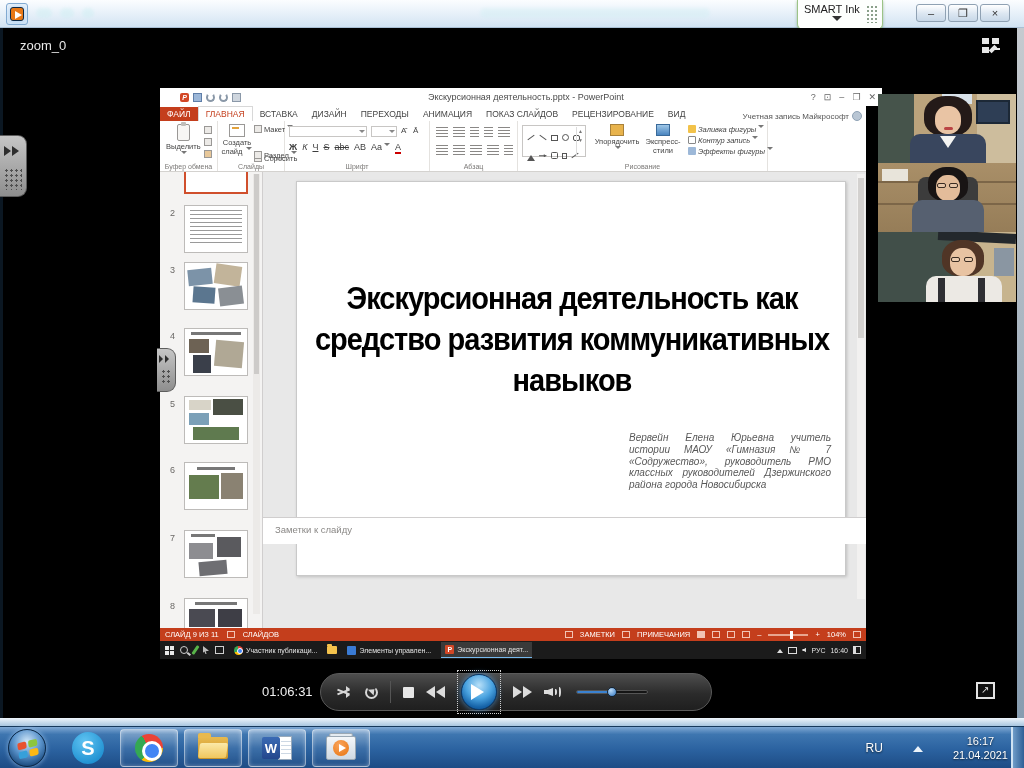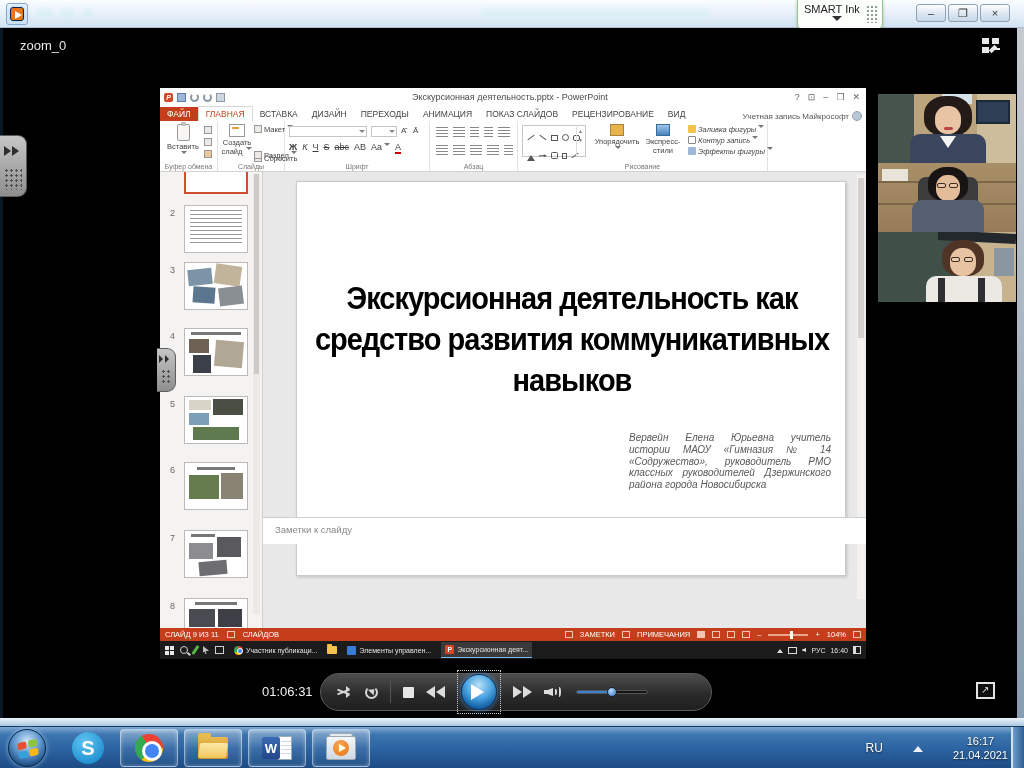--- a/index.html
+++ b/index.html
@@ -33,21 +33,21 @@
   .edgeR{position:absolute;left:1017px;top:0;width:7px;height:690px;background:linear-gradient(#e8eef4,#9fb8cf);opacity:.85;}
   .edgeL{position:absolute;left:0;top:0;width:3px;height:690px;background:#0b1722;}
 
   .smarttab{background:linear-gradient(#c6c6c6,#8e8e8e);border:1px solid #5d5d5d;border-left:none;border-radius:0 9px 9px 0;}
   .smarttab .arr{position:absolute;top:10px;width:0;height:0;border:5px solid transparent;border-left:7px solid #2e2e2e;}
   .smarttab .dots{position:absolute;left:4px;bottom:6px;right:4px;height:22px;
     background-image:radial-gradient(#4e4e4e 1px,transparent 1.2px);background-size:5px 5px;}
 
   
   .rec{position:absolute;left:160px;top:60px;width:706px;height:571px;background:#fff;box-shadow:0 0 12px rgba(0,0,0,.6);}
-  .ppt-titlebar{position:absolute;left:0;top:0;width:706px;height:18px;background:#fff;display:flex;align-items:center;}
+  .ppt-titlebar{position:absolute;left:16px;top:0;width:706px;height:18px;background:#fff;display:flex;align-items:center;}
   .qat{display:flex;gap:4px;align-items:center;padding-left:4px;}
   .qat i{display:block;width:9px;height:9px;}
   .ppt-logo{background:#D24726;border-radius:2px;color:#fff;font-size:7px;font-weight:bold;text-align:center;line-height:9px;}
   .q-save{background:#9cb7d8;border:1px solid #5f7ea8;}
   .q-undo,.q-redo{border:2px solid #8a98a8;border-top-color:transparent;border-radius:50%;width:8px;height:8px;}
   .q-scr{background:#cfd6de;border:1px solid #8a98a8;}
   .ppt-title{flex:1;text-align:center;font-size:9px;color:#4a4a4a;}
   .ppt-ctl{display:flex;gap:8px;padding-right:6px;color:#666;font-size:9px;}
   .ppt-tabs{position:absolute;left:0;top:18px;width:706px;height:15px;background:#fff;display:flex;align-items:flex-end;font-size:8.5px;color:#444;}
   .ptab{padding:2px 7px;cursor:pointer;white-space:nowrap;margin-top:16px;}
@@ -300,21 +300,21 @@
           <span>Учетная запись Майкрософт</span>
           <span class="avatar"></span>
         </span>
       </div>
 
       <div class="ribbon">
 
         <div class="rgroup" style="left:0;width:58px">
           <div class="bigbtn ddn" style="left:6px;width:34px">
             <div class="ic ic-clip"></div>
-            <span>Вставить</span>
+            <span>Выделить</span>
           </div>
           <div class="minirow" style="left:44px;top:5px"><span class="mic"></span></div>
           <div class="minirow" style="left:44px;top:17px"><span class="mic"></span></div>
           <div class="minirow" style="left:44px;top:29px"><span class="mic" style="background:#e8c89a"></span></div>
           <div class="glabel">Буфер обмена</div>
         </div>
 
         <div class="rgroup" style="left:58px;width:67px">
           <div class="bigbtn ddn" style="left:3px;width:32px">
             <div class="ic ic-slide"></div>
@@ -437,21 +437,21 @@
             <i class="ph" style="left:33px;top:10px;width:24px;height:18px;background:#3e3e46"></i>
           </div>
           <div class="tscroll">
               <i></i>
             </div>
         </div>
 
         <div class="editor">
           <div class="slide">
             <div class="stitle">Экскурсионная деятельность как средство развития коммуникативных навыков</div>
-            <div class="ssub">Вервейн Елена Юрьевна учитель истории МАОУ «Гимназия № 14 «Содружество», руководитель РМО классных руководителей Дзержинского района города Новосибирска</div>
+            <div class="ssub">Вервейн Елена Юрьевна учитель истории МАОУ «Гимназия № 7 «Содружество», руководитель РМО классных руководителей Дзержинского района города Новосибирска</div>
           </div>
           <div class="escroll">
               <i></i>
             </div>
         </div>
       </div>
 
       <div class="notes">
         <span>Заметки к слайду</span>
       </div>

